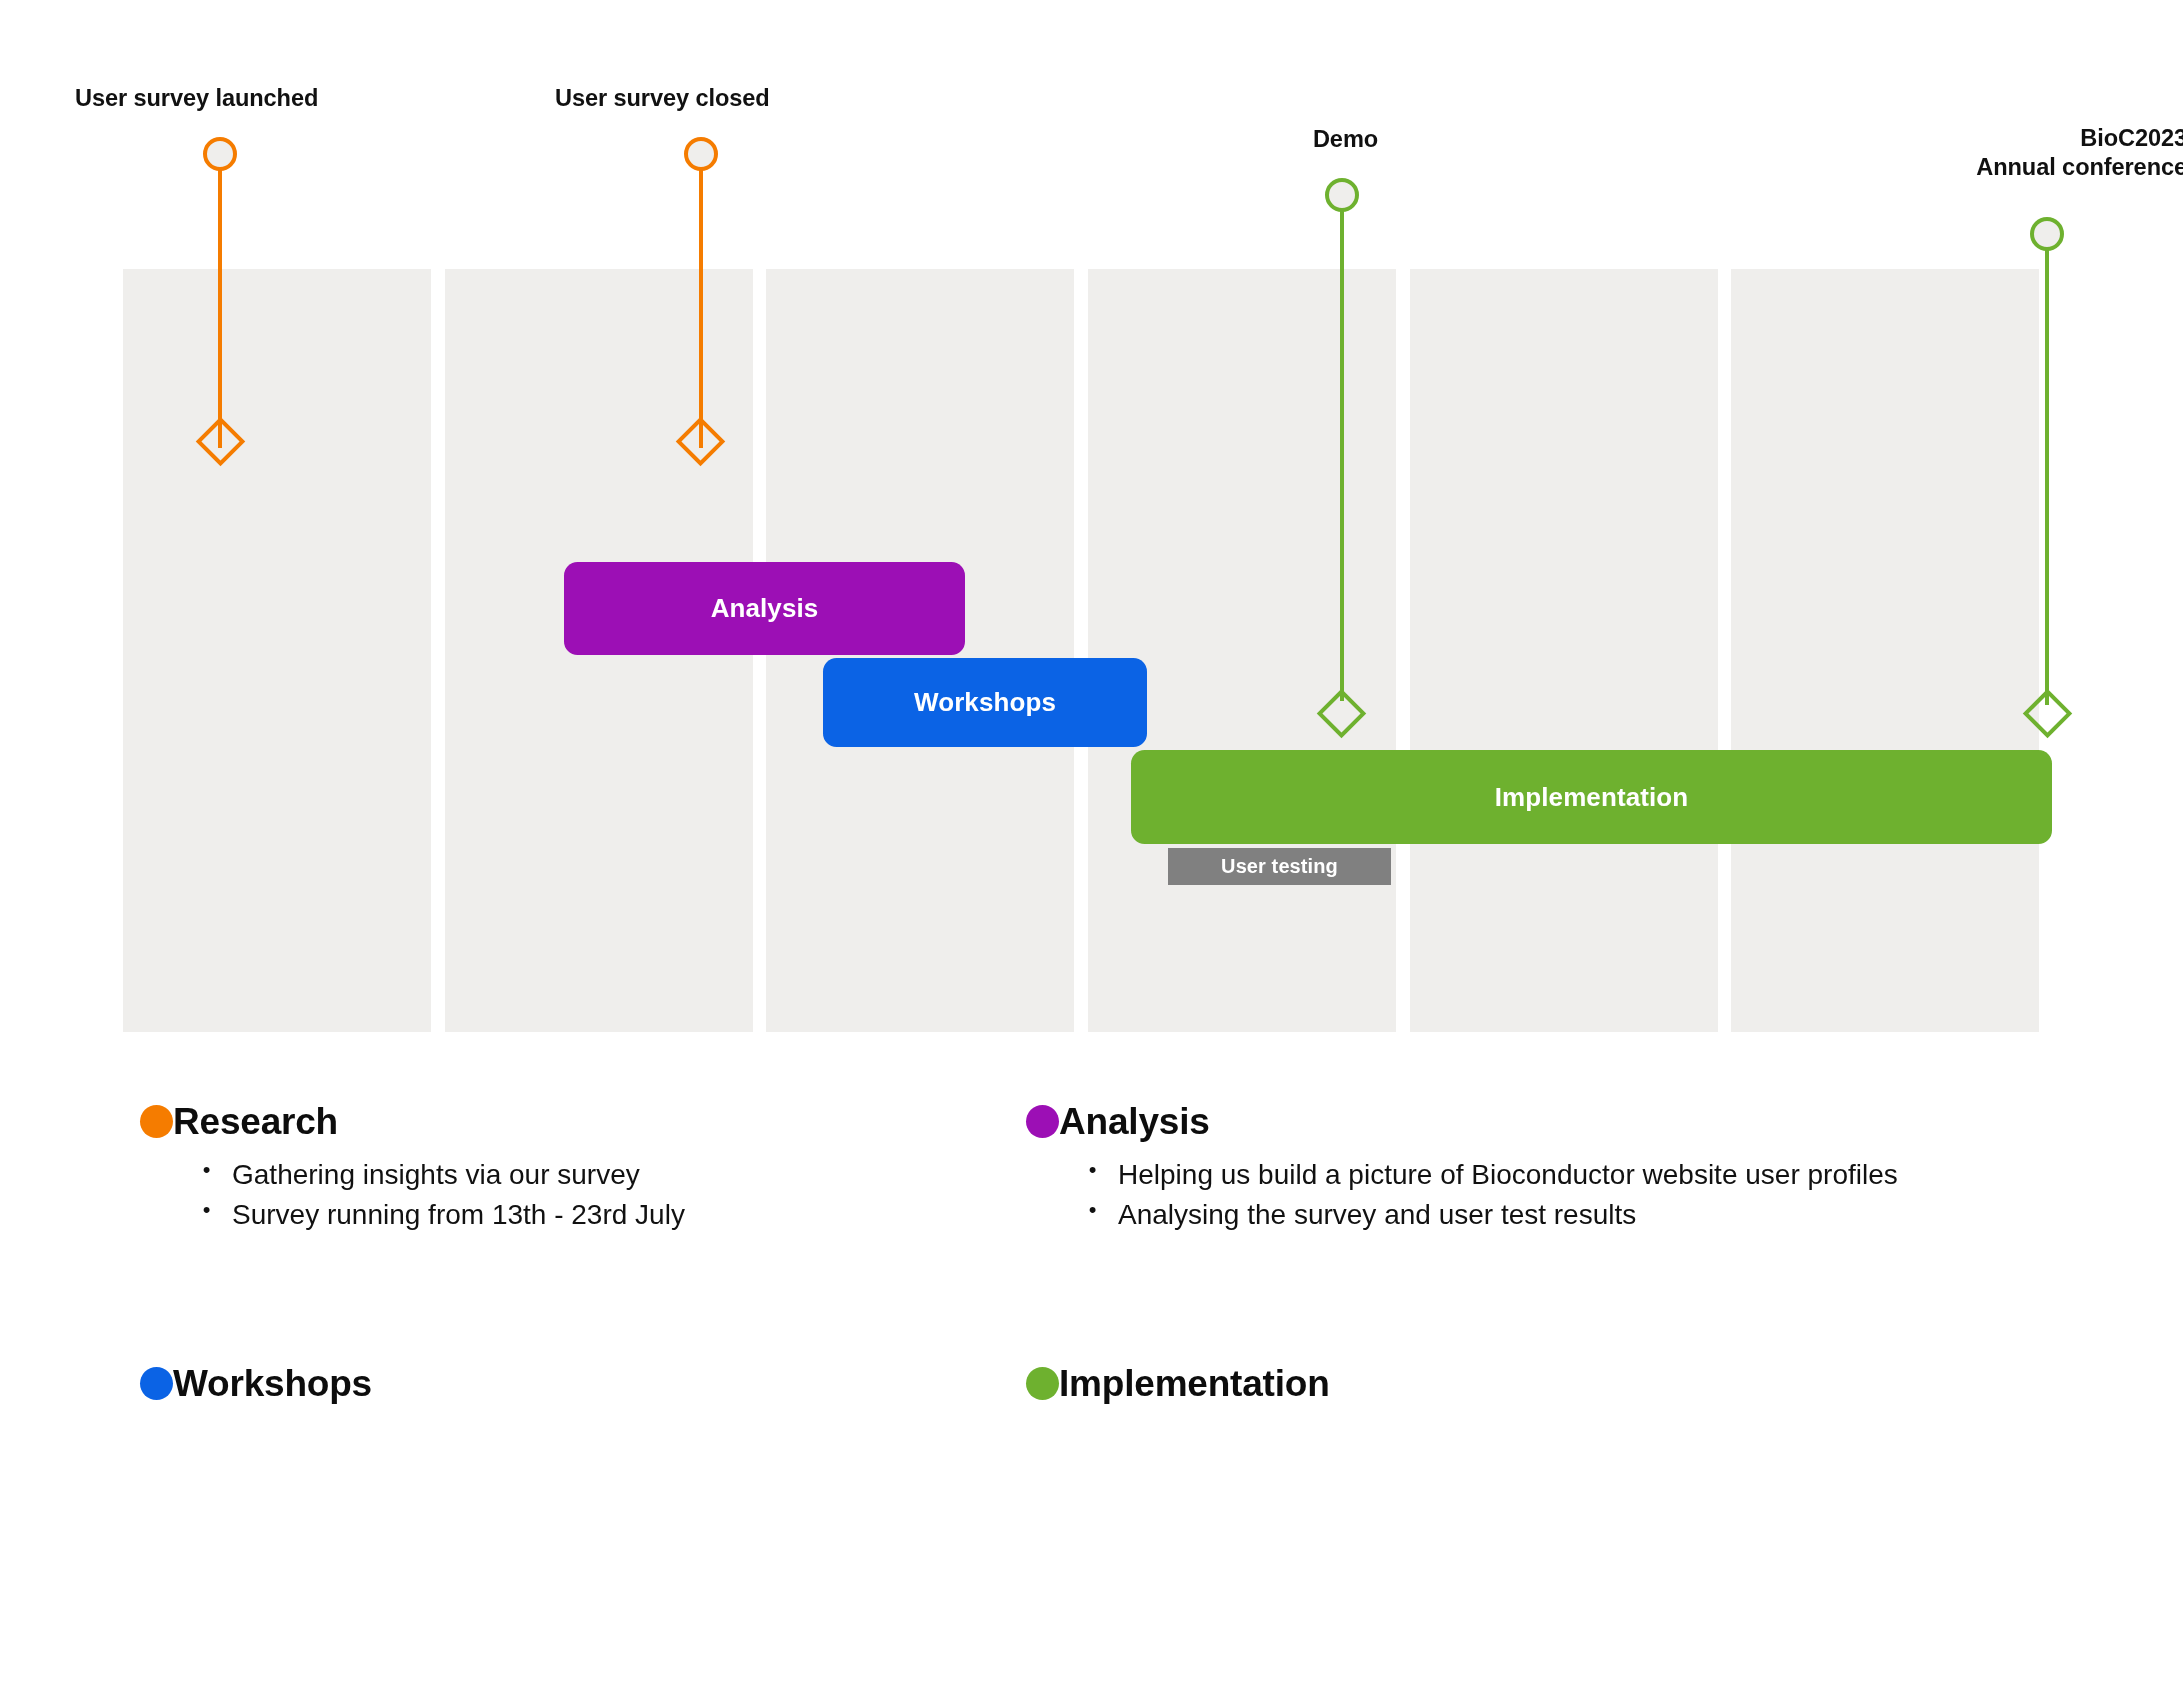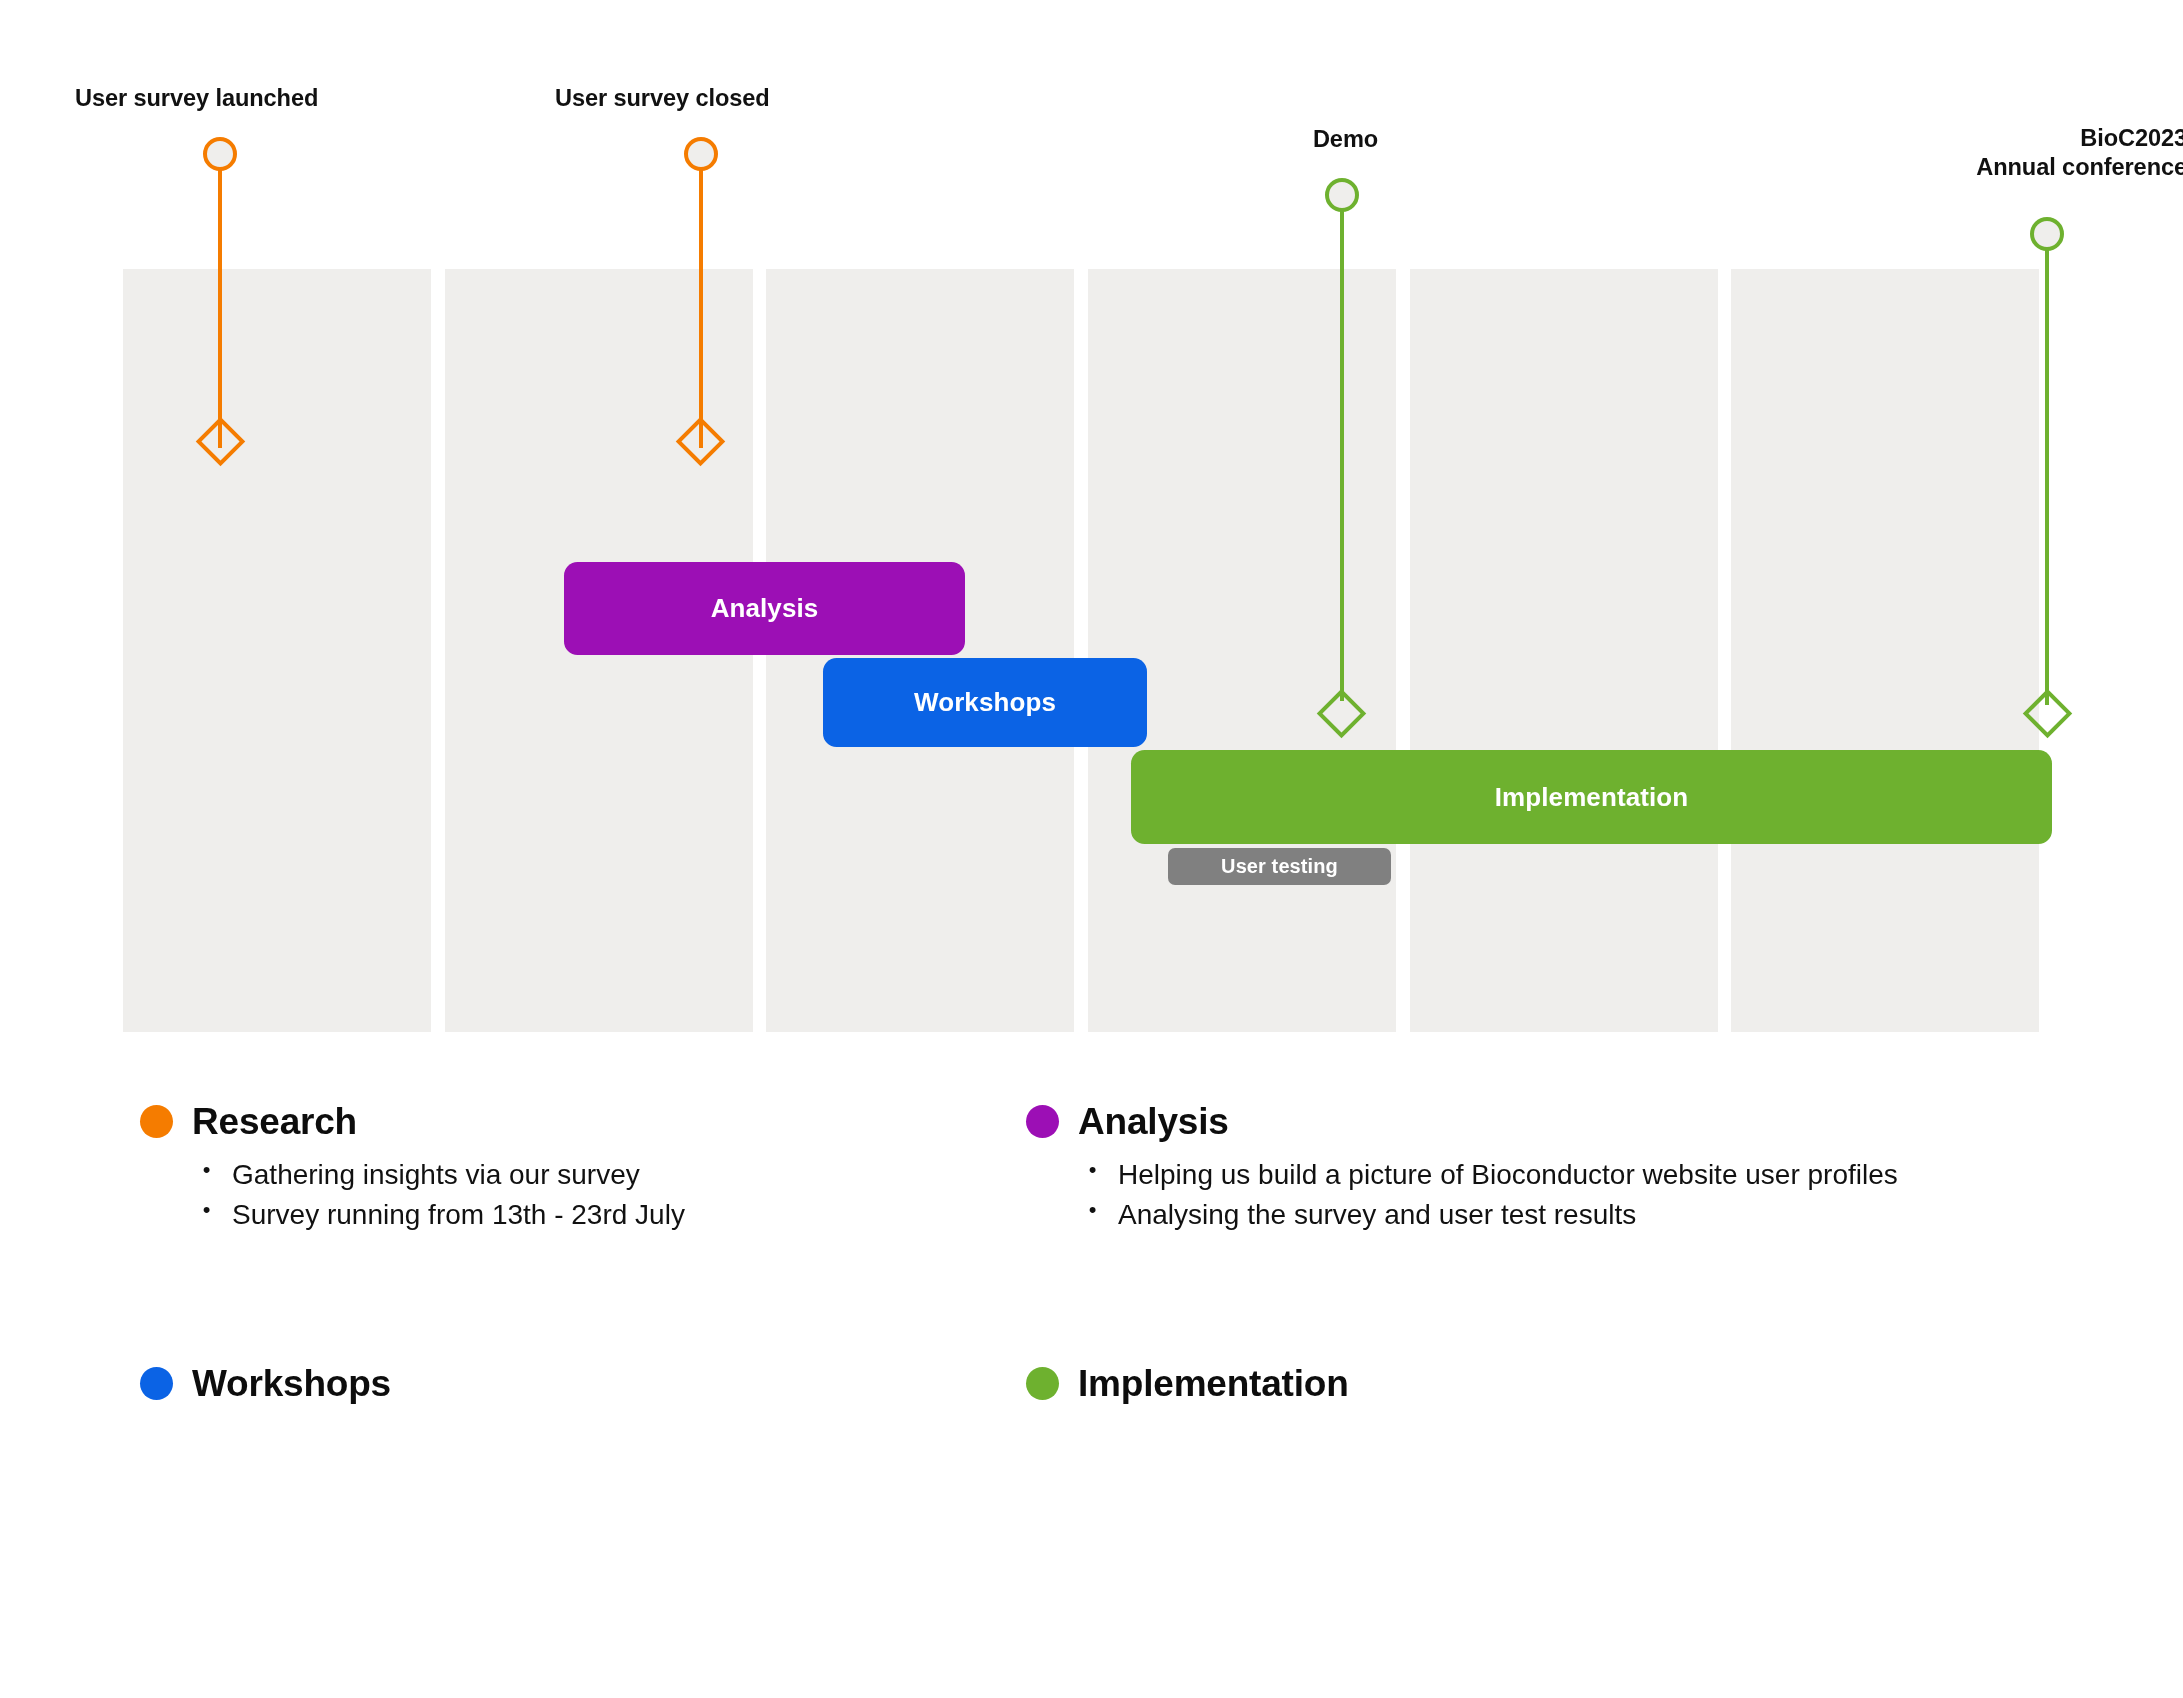--- a/index.html
+++ b/index.html
@@ -56,29 +56,28 @@
   .bar {
     position: absolute;
     border-radius: 13.5px;
     display: flex;
     align-items: center;
     justify-content: center;
     color: #ffffff;
     font-weight: 700;
     letter-spacing: 0.1px;
   }
-  .bar.small { border-radius: 7px; }
+  .bar.small { border-radius: 0; }
 
   
   #legend { position: absolute; left: 0; top: 1103px; width: 2183px; height: 596px; }
   .legend-block { position: absolute; }
   .legend-head {
     display: flex;
     align-items: center;
-    gap: 19px;
   }
   .legend-dot {
     width: 33px; height: 33px;
     border-radius: 50%;
     flex: 0 0 auto;
   }
   .legend-title {
     font-size: 37px;
     font-weight: 700;
     color: #0d0d0d;

